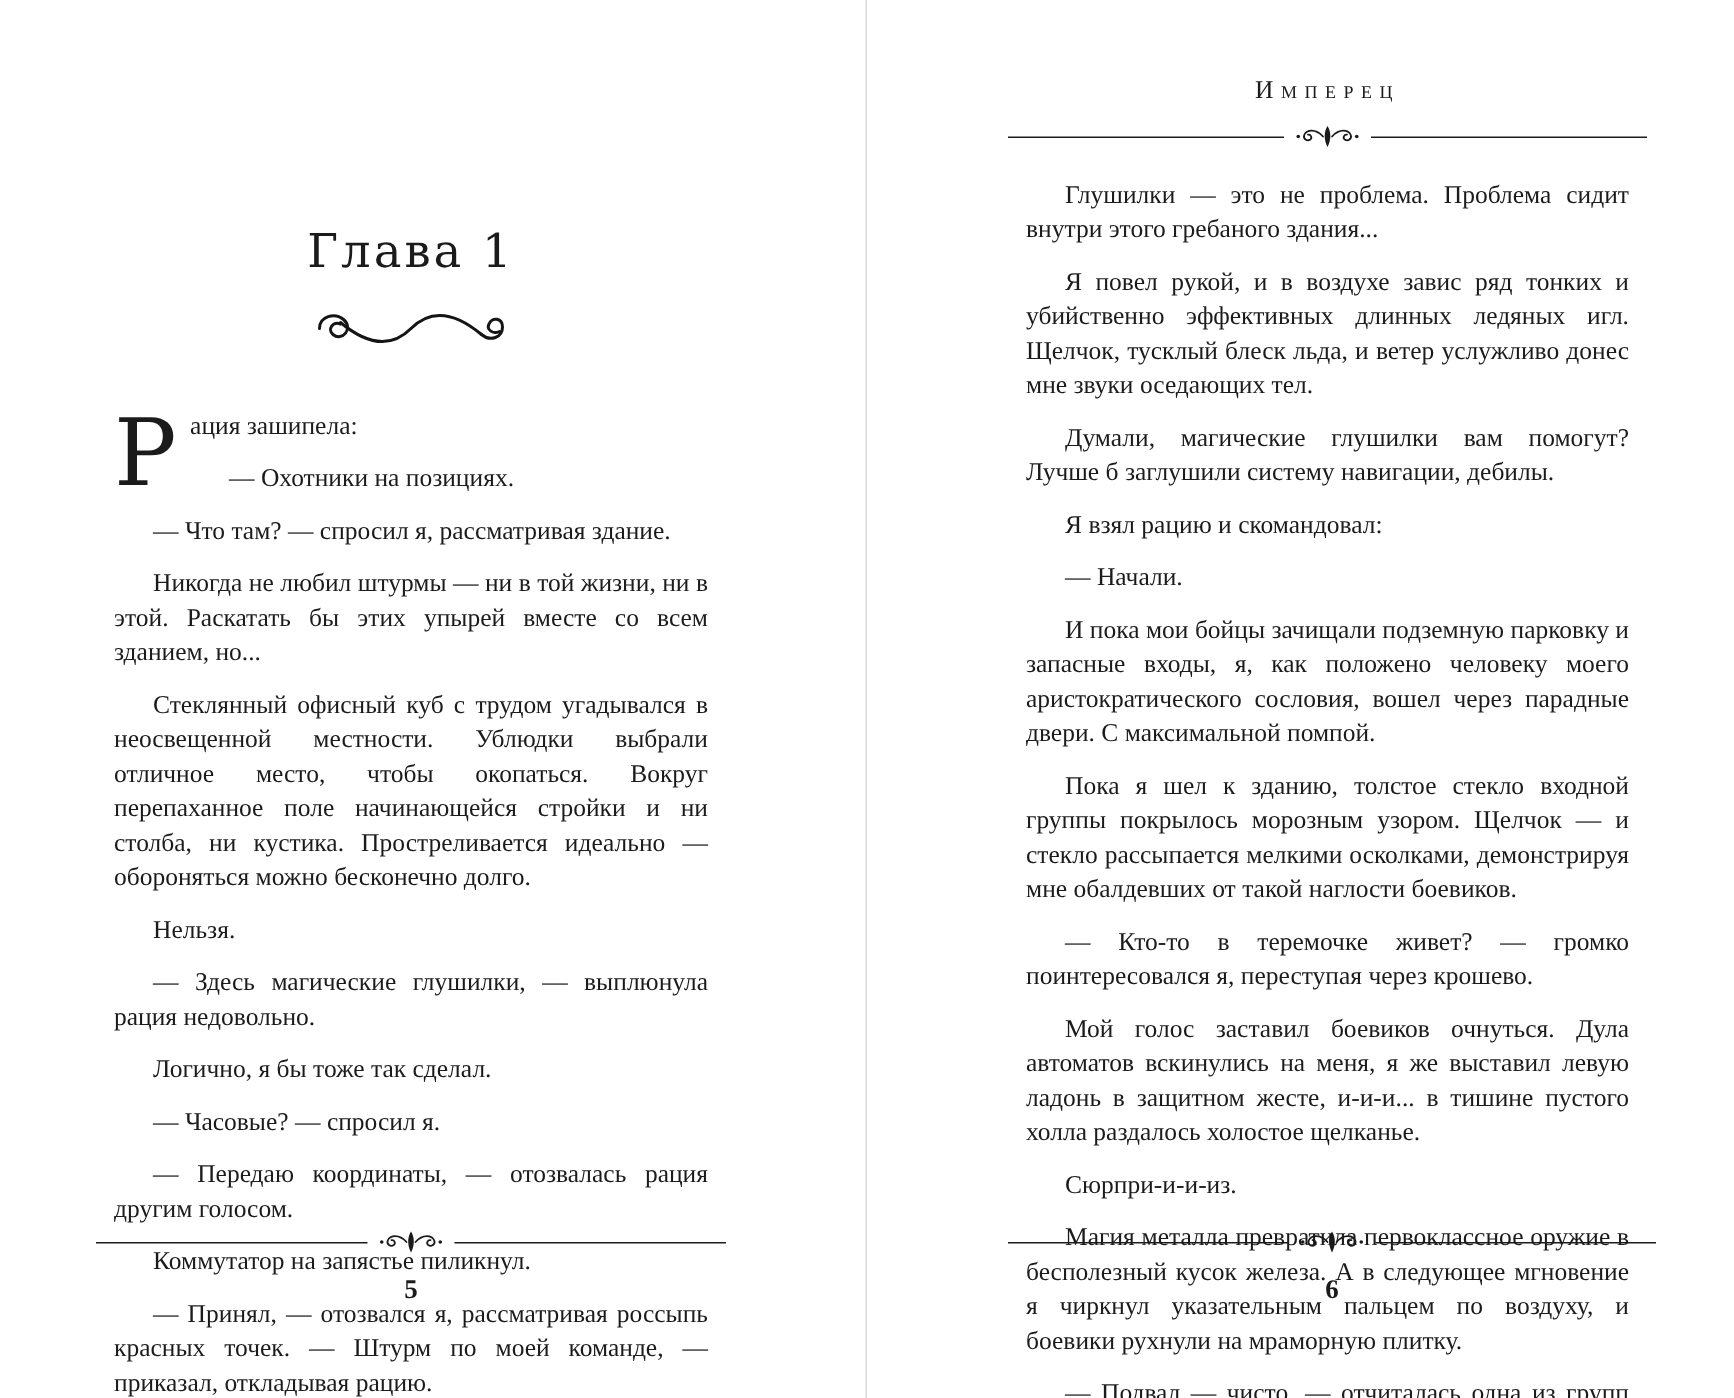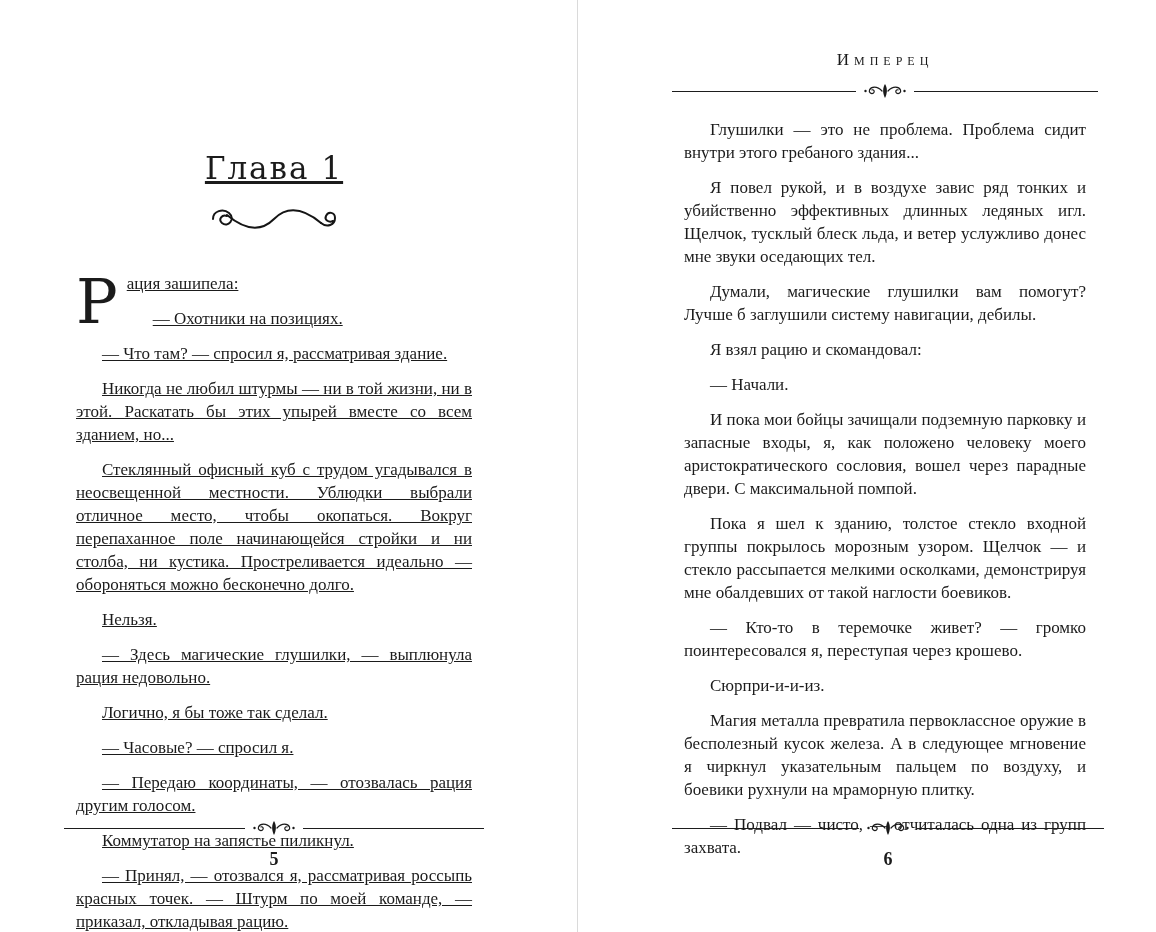--- a/index.html
+++ b/index.html
@@ -10,21 +10,21 @@
     display:flex;
     font-family:"Liberation Serif","DejaVu Serif",serif;
     color:#1b1b1b;
     overflow:hidden;
   }
   .center-rule {
     position:absolute; left:577px; top:0; bottom:0;
     width:1px; background:#dadada;
   }
   .page { position:relative; box-sizing:border-box; width:578px; height:100%; }
-  .page.left  { padding:0 94px 0 64px;text-decoration:underline; }
+  .page.left  { padding:0 94px 0 64px; }
   .page.right { padding:0 58px 0 94px; }
 
   .chapter-title {
     margin:150px 0 0 0;
     text-align:center;
     font-weight:normal;
     font-size:31px;
     letter-spacing:2px;
     font-family:"DejaVu Serif","Liberation Serif",serif;
   }
@@ -138,20 +138,21 @@
     <div class="body-text">
       <div>
           <p>Глушилки — это не проблема. Проблема сидит внутри этого гребаного здания...</p>
           <p>Я повел рукой, и в воздухе завис ряд тонких и убийственно эффективных длинных ледяных игл. Щелчок, тусклый блеск льда, и ветер услужливо донес мне звуки оседающих тел.</p>
           <p>Думали, магические глушилки вам помогут? Лучше б заглушили систему навигации, дебилы.</p>
           <p>Я взял рацию и скомандовал:</p>
           <p>— Начали.</p>
           <p>И пока мои бойцы зачищали подземную парковку и запасные входы, я, как положено человеку моего аристократического сословия, вошел через парадные двери. С максимальной помпой.</p>
           <p>Пока я шел к зданию, толстое стекло входной группы покрылось морозным узором. Щелчок — и стекло рассыпается мелкими осколками, демонстрируя мне обалдевших от такой наглости боевиков.</p>
           <p>— Кто-то в теремочке живет? — громко поинтересовался я, переступая через крошево.</p>
+          <p>Мой голос заставил боевиков очнуться. Дула автоматов вскинулись на меня, я же выставил левую ладонь в защитном жесте, и-и-и... в тишине пустого холла раздалось холостое щелканье.</p>
           <p>Сюрпри-и-и-из.</p>
           <p>Магия металла превратила первоклассное оружие в бесполезный кусок железа. А в следующее мгновение я чиркнул указательным пальцем по воздуху, и боевики рухнули на мраморную плитку.</p>
           <p>— Подвал — чисто, — отчиталась одна из групп захвата.</p>
         </div>
     </div>
 
     <div class="footer">
       <div class="divider">
         <span class="rule"></span>
         <svg class="motif" width="44" height="18" viewBox="0 0 44 18" aria-hidden="true">

